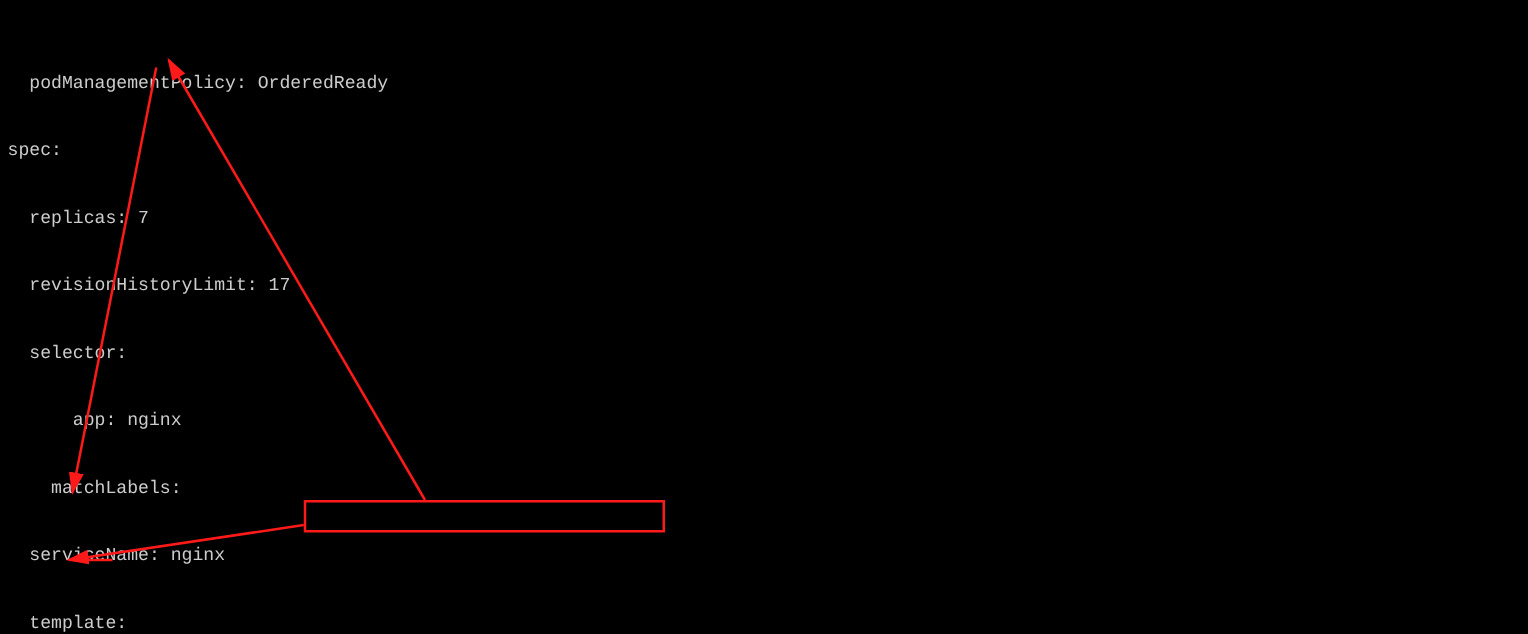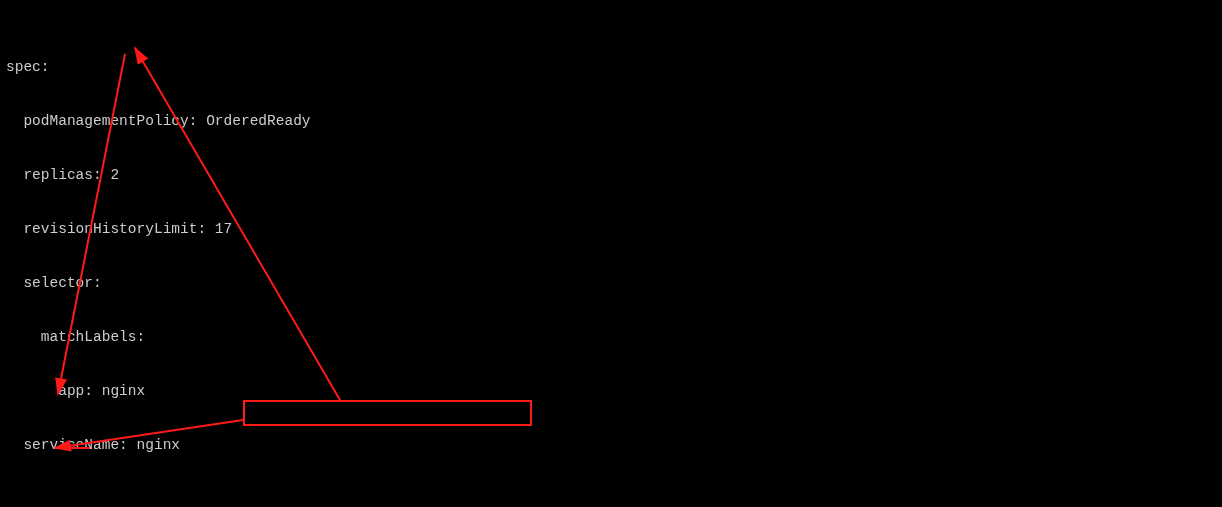--- a/index.html
+++ b/index.html
@@ -29,28 +29,29 @@
     top:0; left:0;
     width:1222px; height:507px;
     pointer-events:none;
   }
 </style>
 </head>
 <body>
 
 <div class="term">
 
+  <div class="line">  podManagementPolicy: OrderedReady</div>
   <div class="line">spec:</div>
-  <div class="line">  podManagementPolicy: OrderedReady</div>
-  <div class="line">  replicas: 2</div>
+  <div class="line">  replicas: 7</div>
   <div class="line">  revisionHistoryLimit: 17</div>
   <div class="line">  selector:</div>
+  <div class="line">      app: nginx</div>
   <div class="line">    matchLabels:</div>
-  <div class="line">      app: nginx</div>
   <div class="line">  serviceName: nginx</div>
+  <div class="line">  template:</div>
   
   
 
   
   
   
 
   
 
   

